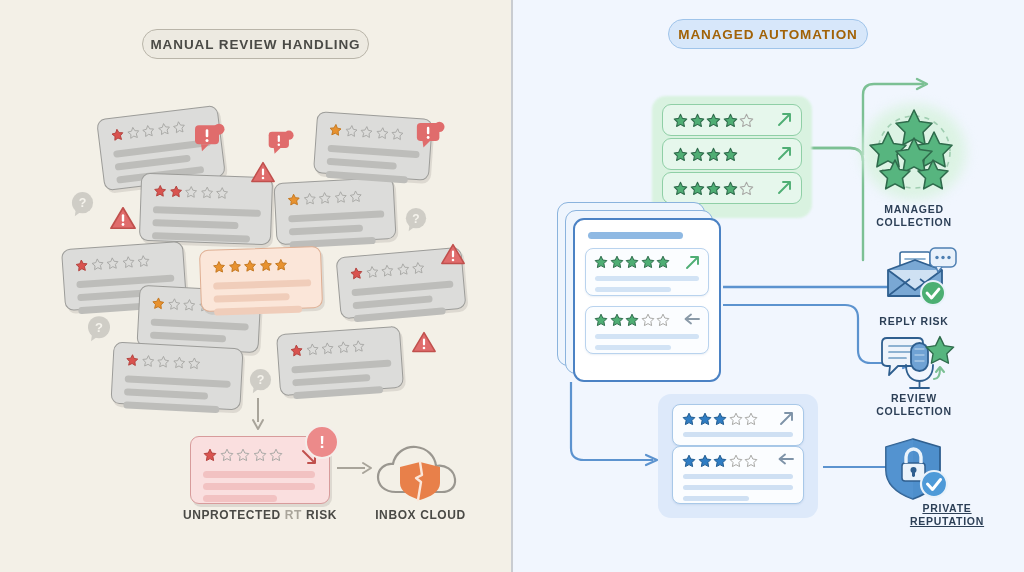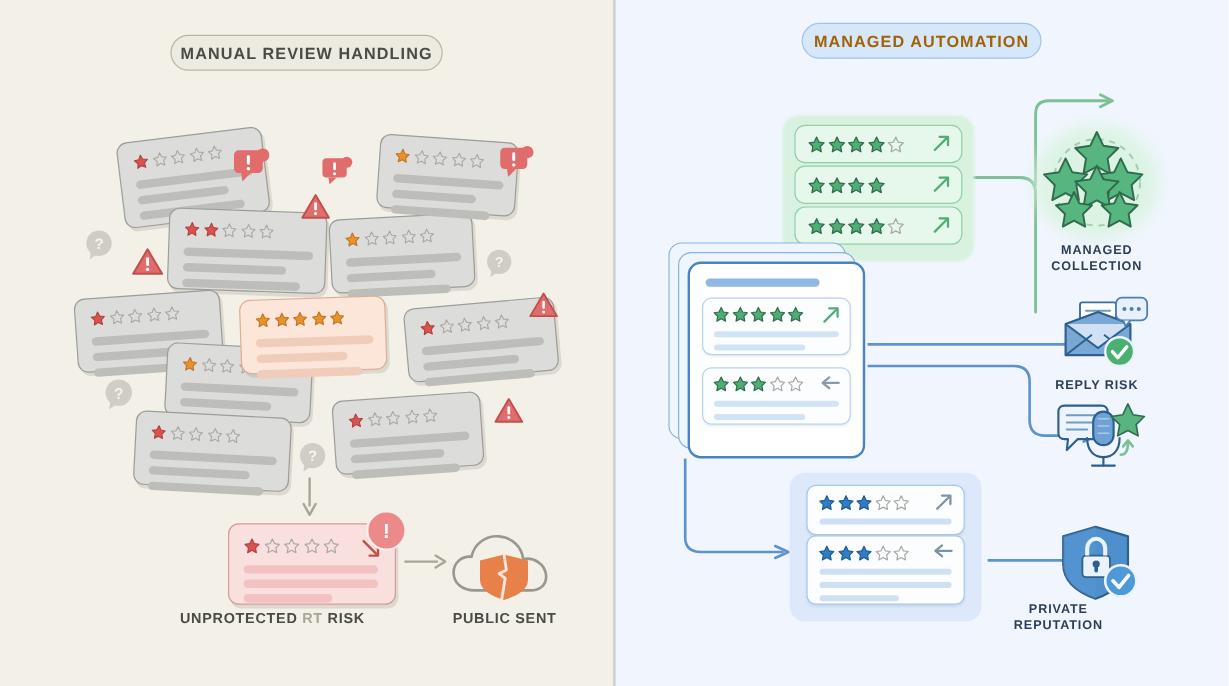--- a/index.html
+++ b/index.html
@@ -46,21 +46,21 @@
 
   
   .st{display:block;}
 
   
   #down-arrow{position:absolute;left:251px;top:398px;}
   #risk-card{left:190px;top:436px;width:140px;height:68px;}
   #risk-badge{position:absolute;left:305px;top:425px;width:30px;height:30px;border-radius:50%;
     background:#ec8a8a;border:2px solid #f4eeea;display:flex;align-items:center;justify-content:center;
     color:#fff;font-size:17px;font-weight:800;line-height:1;}
-  #risk-label{position:absolute;left:150px;top:508px;width:220px;
+  #risk-label{position:absolute;left:150px;top:508px;width:220px;text-align:center;
     font-size:12px;font-weight:700;letter-spacing:.6px;color:#4a4a46;}
   #risk-label .dim{color:#a8a49a;font-weight:600;}
   #cloud-arrow{position:absolute;left:337px;top:462px;}
   #cloud-wrap{position:absolute;left:372px;top:440px;width:96px;height:62px;}
   #cloud-label{position:absolute;left:358px;top:508px;width:125px;text-align:center;
     font-size:12px;font-weight:700;letter-spacing:.6px;color:#4a4a46;}
 
   
   #green-glow{position:absolute;left:652px;top:96px;width:160px;height:122px;border-radius:14px;
     background:#d9f2e0;filter:blur(1px);}
@@ -472,21 +472,21 @@
     <path d="M26 1 L34 6 L26 11" fill="none" stroke="#a8a49a" stroke-width="2" stroke-linecap="round" stroke-linejoin="round"></path>
   </svg>
 
   <div id="cloud-wrap">
     <svg width="96" height="62" viewBox="0 0 96 62">
       <path d="M24 52 C12 52 6 45 6 37 C6 29 13 23 21 24 C23 13 33 6 44 7 C55 8 63 16 64 26 C73 24 82 30 83 39 C84 48 77 52 70 52 Z" fill="none" stroke="#9a9790" stroke-width="2.2" stroke-linejoin="round"></path>
       <path d="M48 22 L68 27 L68 43 C68 52 58 57 48 60 C38 57 28 52 28 43 L28 27 Z" fill="#e8804a"></path>
       <path d="M48 22 L50 35 L44 38 L49 42 L46 60" fill="none" stroke="#fbe6d9" stroke-width="2.4" stroke-linejoin="round" stroke-linecap="round"></path>
     </svg>
   </div>
-  <div id="cloud-label">PUBLIC SENT</div>
+  <div id="cloud-label">INBOX CLOUD</div>
 
   <svg style="position:absolute;left:513px;top:0;" width="511" height="572">
 
     <path d="M287 148 L337 148 Q350 148 350 161 L350 260" fill="none" stroke="#7cc094" stroke-width="2.4" stroke-linecap="round" transform="translate(0,0)"></path>
     <path d="M287 148 L337 148 Q350 148 350 161" fill="none" stroke="#7cc094" stroke-width="2.4"></path>
     <path d="M350 155 L350 95 Q350 84 361 84 L411 84" fill="none" stroke="#7cc094" stroke-width="2.4"></path>
     <path d="M404 79 L414 84 L404 89" fill="none" stroke="#7cc094" stroke-width="2.4" stroke-linecap="round" stroke-linejoin="round"></path>
 
     <path d="M210 287 L400 287" fill="none" stroke="#5c93cf" stroke-width="2.4"></path>
     <path d="M392 282 L403 287 L392 292" fill="none" stroke="#5c93cf" stroke-width="2.4" stroke-linecap="round" stroke-linejoin="round"></path>
@@ -757,31 +757,35 @@
           <line x1="37" y1="26" x2="46" y2="26"></line>
       </g>
       <path d="M28 30 C28 41 34 46 41.5 46 C49 46 55 41 55 30" fill="none" stroke="#2f5f8f" stroke-width="1.8" stroke-linecap="round"></path>
       <line x1="41.5" y1="46" x2="41.5" y2="53" stroke="#2f5f8f" stroke-width="1.8" stroke-linecap="round"></line>
       <line x1="32" y1="53" x2="51" y2="53" stroke="#2f5f8f" stroke-width="1.8" stroke-linecap="round"></line>
       <path d="M56 44 C60 44 62 40 62 34" fill="none" stroke="#7cc094" stroke-width="2.1" stroke-linecap="round"></path>
       <path d="M58 37 L62 32 L66 37" fill="none" stroke="#7cc094" stroke-width="2.1" stroke-linecap="round" stroke-linejoin="round"></path>
       <path d="M62 1 L67 11.5 L78 13.2 L70 21 L71.9 32 L62 26.8 L52.1 32 L54 21 L46 13.2 L57 11.5 Z" fill="#57b57f" stroke="#2f6b4c" stroke-width="1.6" stroke-linejoin="round" transform="translate(0,-1) scale(0.86) translate(10,2)"></path>
     </svg>
   </div>
+  <div class="outcome-label" style="left:839px;top:392px;">
+    <div>REVIEW</div>
+    <div>COLLECTION</div>
+  </div>
 
   <div class="outcome-icon" style="left:882px;top:437px;">
     <svg width="70" height="66" viewBox="0 0 70 66">
       <path d="M31 2 L58 10 L58 33 C58 48 45 57 31 62 C17 57 4 48 4 33 L4 10 Z" fill="#4e8fcc" stroke="#2f5f8f" stroke-width="1.8" stroke-linejoin="round"></path>
       <path d="M31 2 L31 62 C17 57 4 48 4 33 L4 10 Z" fill="#5b9ad4" opacity=".45"></path>
       <rect x="20" y="26" width="23" height="18" rx="3" fill="#eaf3fb" stroke="#2f5f8f" stroke-width="1.5"></rect>
       <path d="M24 26 L24 20 C24 15 28 12 31.5 12 C35 12 39 15 39 20 L39 26" fill="none" stroke="#eaf3fb" stroke-width="3.4"></path>
       <circle cx="31.5" cy="33" r="3" fill="#2f5f8f"></circle>
       <rect x="30" y="33" width="3" height="7" rx="1.4" fill="#2f5f8f"></rect>
       <circle cx="52" cy="47" r="13" fill="#4e9ad8" stroke="#eaf2fa" stroke-width="2.2"></circle>
       <path d="M45.5 47 L50.5 52.5 L58.5 42.5" fill="none" stroke="#fff" stroke-width="3" stroke-linecap="round" stroke-linejoin="round"></path>
     </svg>
   </div>
-  <div class="outcome-label" style="left:807px;top:502px;">
+  <div class="outcome-label" style="left:872px;top:502px;text-decoration:underline;">
     <div>PRIVATE</div>
     <div>REPUTATION</div>
   </div>
 
 </div>
 
 </body></html>

